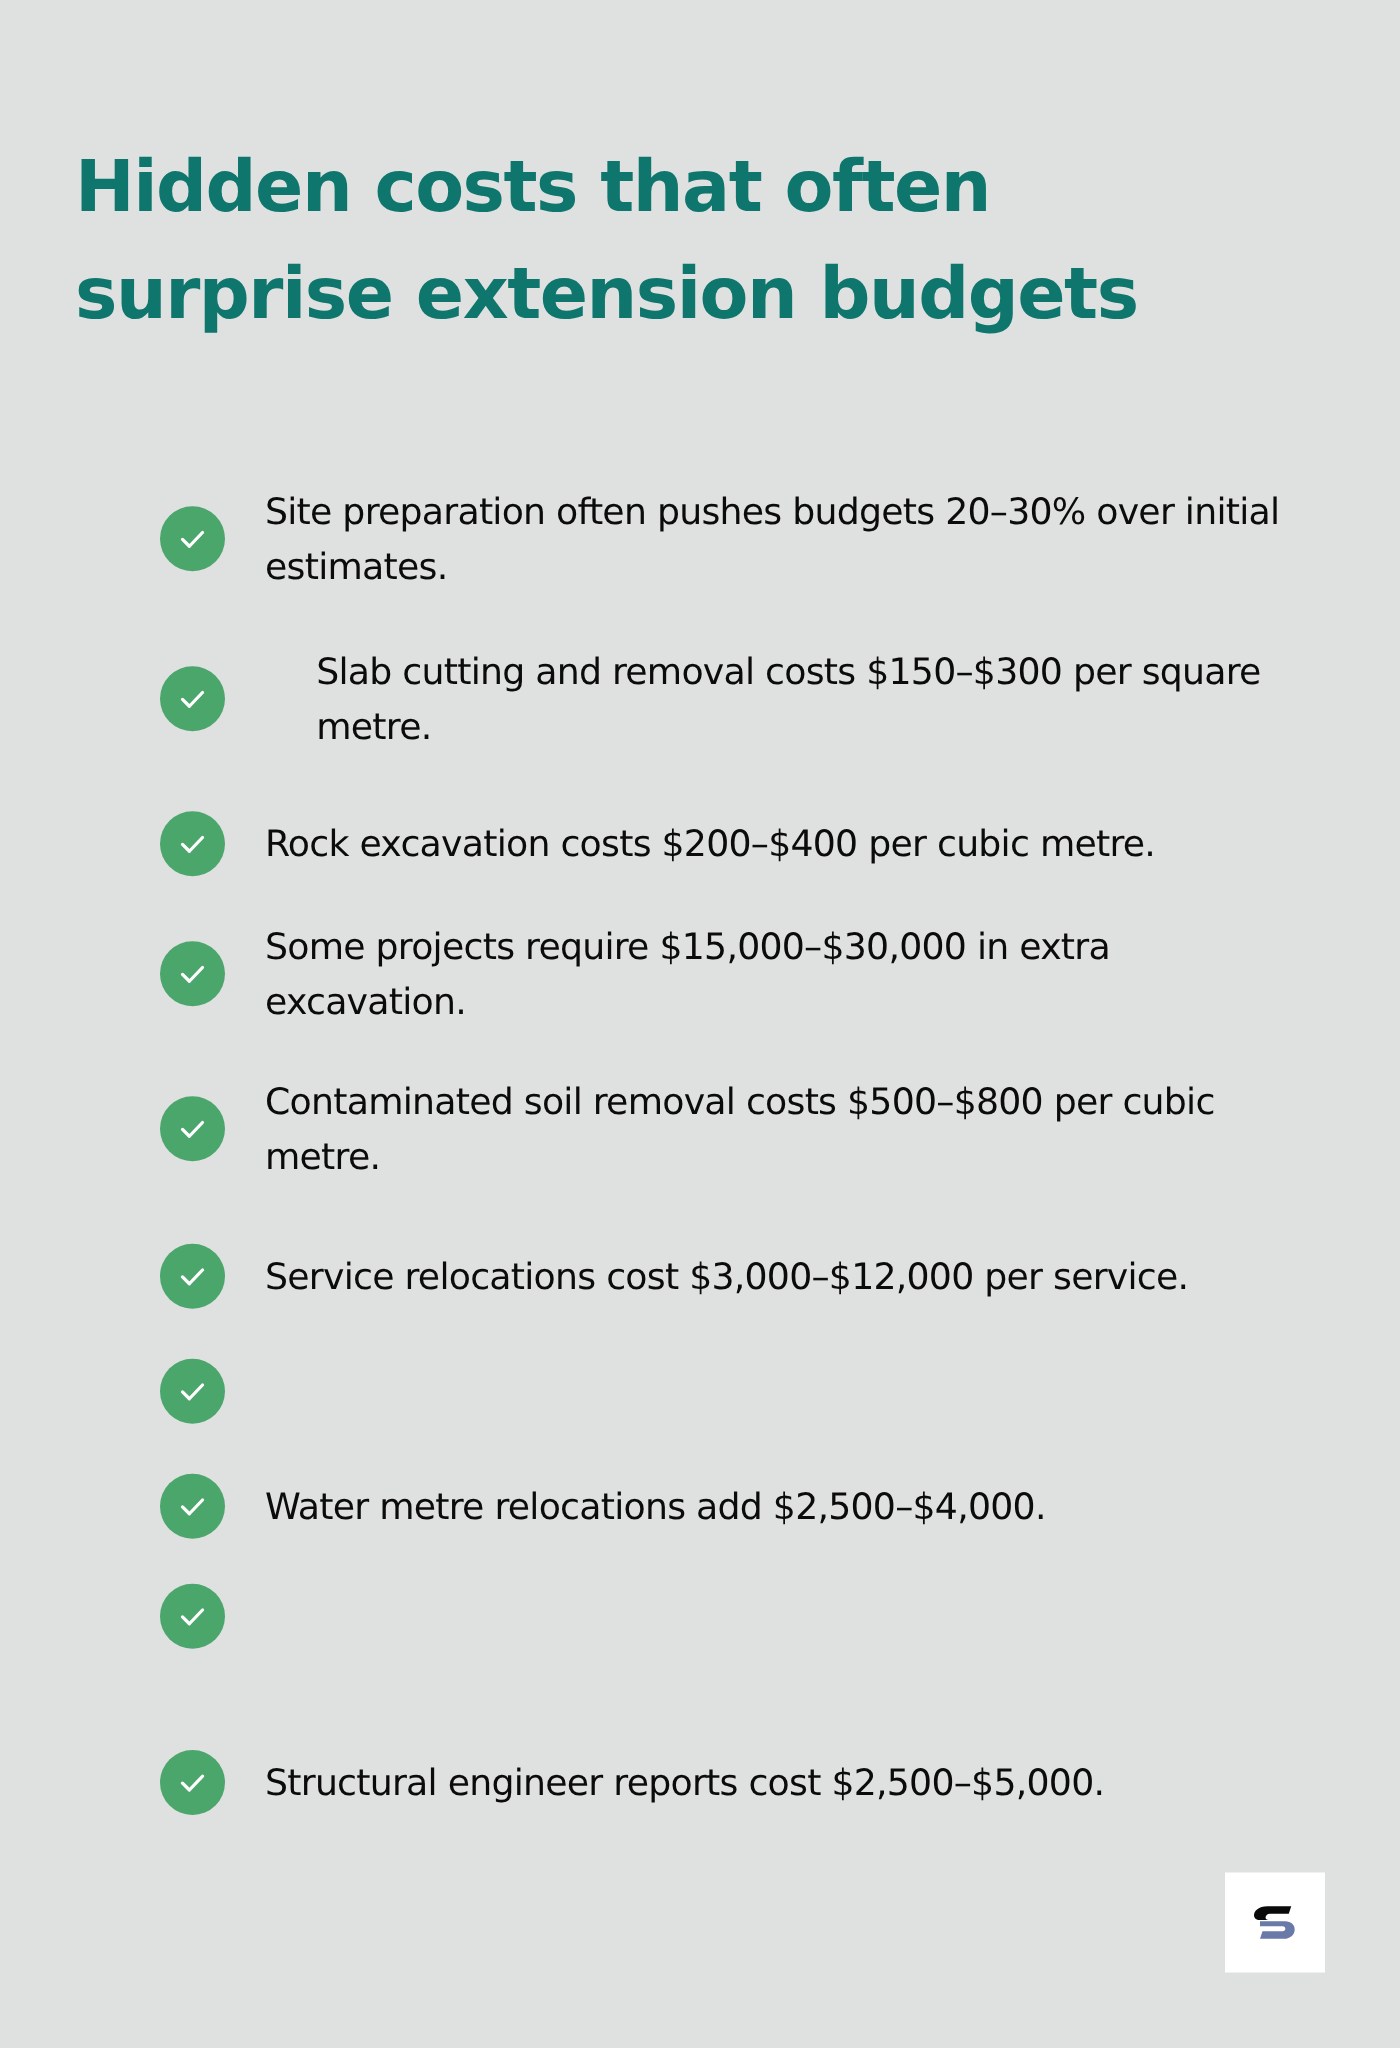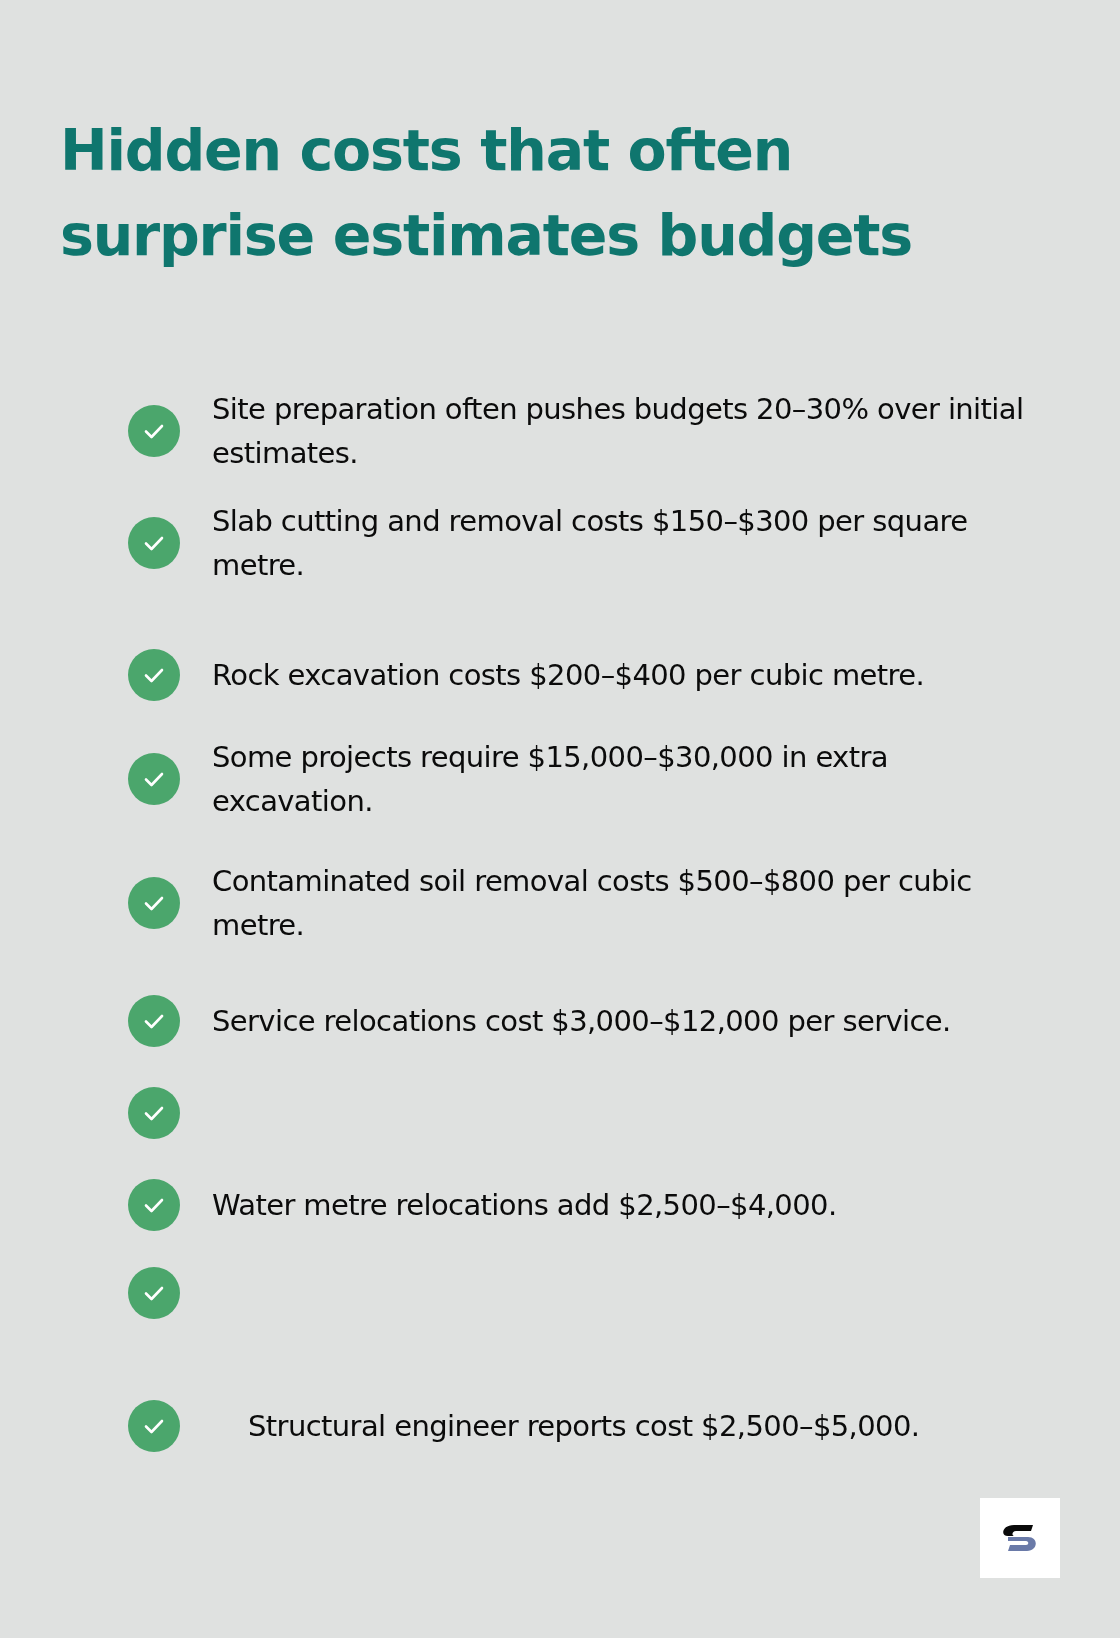--- a/index.html
+++ b/index.html
@@ -73,33 +73,33 @@
       align-items: center;
       justify-content: center;
     }
     .logo-box svg { width: 40px; height: 32px; display: block; }
   </style>
 </head>
 <body>
 
 <h1 class="title">
   <span>Hidden costs that often</span><br>
-  <span>surprise estimates budgets</span>
+  <span>surprise extension budgets</span>
 </h1>
 
 <ul class="list">
   <li class="item" style="top:0px;">
     <span class="check">
       <svg viewBox="0 0 24 24">
           <path d="M4 12.5 L9.5 18 L20 7" fill="none" stroke="#ffffff" stroke-width="2.6" stroke-linecap="round" stroke-linejoin="round"></path>
         </svg>
     </span>
     <span class="text">Site preparation often pushes budgets 20–30% over initial estimates.</span>
   </li>
-  <li class="item" style="top:112px;">
+  <li class="item" style="top:128px;gap:41px;">
     <span class="check">
       <svg viewBox="0 0 24 24">
           <path d="M4 12.5 L9.5 18 L20 7" fill="none" stroke="#ffffff" stroke-width="2.6" stroke-linecap="round" stroke-linejoin="round"></path>
         </svg>
     </span>
     <span class="text">Slab cutting and removal costs $150–$300 per square metre.</span>
   </li>
   <li class="item" style="top:262px; height:52px;">
     <span class="check">
       <svg viewBox="0 0 24 24">
@@ -147,21 +147,21 @@
     </span>
     <span class="text">Water metre relocations add $2,500–$4,000.</span>
   </li>
   <li class="item" style="top:880px;">
     <span class="check">
       <svg viewBox="0 0 24 24">
           <path d="M4 12.5 L9.5 18 L20 7" fill="none" stroke="#ffffff" stroke-width="2.6" stroke-linecap="round" stroke-linejoin="round"></path>
         </svg>
     </span>
   </li>
-  <li class="item" style="top:1013px; height:52px;gap:36px;">
+  <li class="item" style="top:1013px; height:52px;">
     <span class="check">
       <svg viewBox="0 0 24 24">
           <path d="M4 12.5 L9.5 18 L20 7" fill="none" stroke="#ffffff" stroke-width="2.6" stroke-linecap="round" stroke-linejoin="round"></path>
         </svg>
     </span>
     <span class="text">Structural engineer reports cost $2,500–$5,000.</span>
   </li>
 </ul>
 
 <div class="logo-box">

